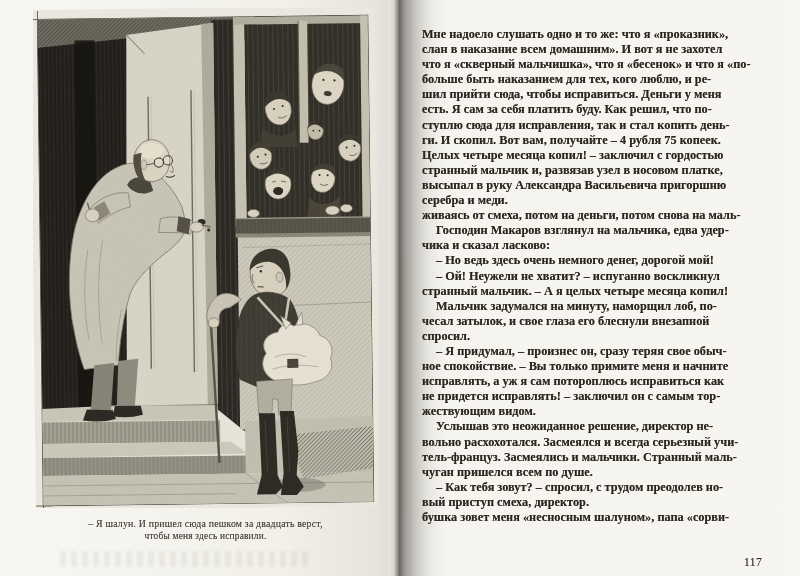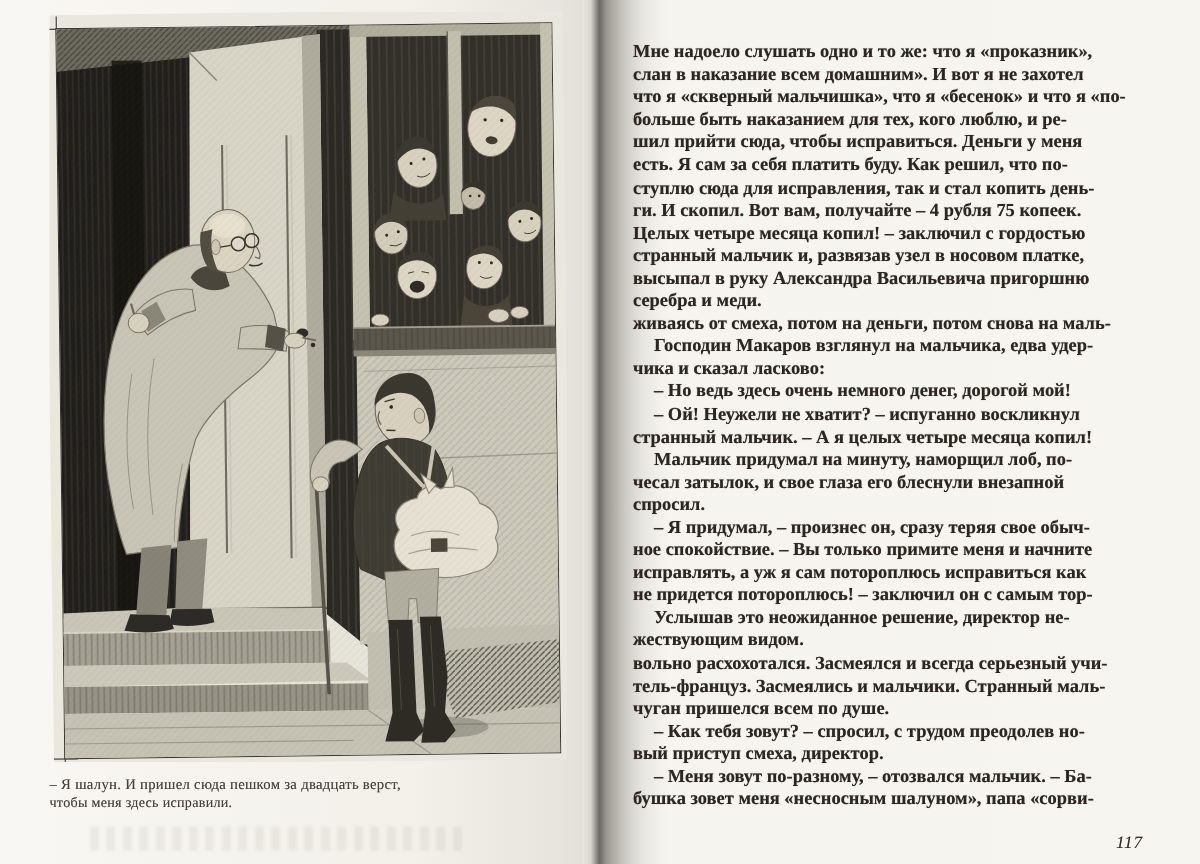--- a/index.html
+++ b/index.html
@@ -9,21 +9,21 @@
     font-family:"Liberation Serif","DejaVu Serif",serif;
   }
   
   .left-page{
     position:absolute;left:0;top:0;width:398px;height:576px;
     background:linear-gradient(90deg,#f8f7f3 0%,#f2f0e9 70%,#e6e4dd 94%,#dddbd4 100%);
   }
   .illustration{position:absolute;left:33px;top:8px;width:345px;height:500px;display:block;}
   .caption{
     position:absolute;left:33px;top:517px;width:345px;
-    text-align:left;color:#45413a;
+    text-align:center;color:#45413a;
     font-size:9.8px;line-height:13px;letter-spacing:.2px;
     text-shadow:0 0 .4px rgba(69,65,58,.55);
   }
   .caption .cap2{font-size:9.4px;}
   .smudge{
     position:absolute;left:60px;top:551px;width:250px;height:16px;opacity:.07;
     background:repeating-linear-gradient(90deg,#57534a 0 6px,transparent 6px 11px);
     filter:blur(1px);
   }
   
@@ -42,21 +42,20 @@
     position:absolute;left:22px;top:27px;width:372px;
     color:#2b2720;font-size:12.3px;font-weight:bold;
     text-shadow:0 0 .5px rgba(43,39,32,.55);
   }
   .line{white-space:nowrap;height:15.1px;line-height:15.1px;}
   .line.indent{padding-left:14px;}
   .page-number{
     position:absolute;left:344px;top:556px;width:44px;
     color:#332f28;font-size:11.5px;letter-spacing:.5px;
     text-shadow:0 0 .4px rgba(51,47,40,.5);
-    font-style:italic;
   }
 </style>
 </head>
 <body>
 
 <div class="scan">
 
   <div class="left-page">
 
     <svg class="illustration" viewBox="0 0 345 500" xmlns="http://www.w3.org/2000/svg">
@@ -300,33 +299,32 @@
         <div class="line">Целых четыре месяца копил! – заключил с гордостью</div>
         <div class="line">странный мальчик и, развязав узел в носовом платке,</div>
         <div class="line">высыпал в руку Александра Васильевича пригоршню</div>
         <div class="line">серебра и меди.</div>
         <div class="line">живаясь от смеха, потом на деньги, потом снова на маль-</div>
         <div class="line indent">Господин Макаров взглянул на мальчика, едва удер-</div>
         <div class="line">чика и сказал ласково:</div>
         <div class="line indent">– Но ведь здесь очень немного денег, дорогой мой!</div>
         <div class="line indent">– Ой! Неужели не хватит? – испуганно воскликнул</div>
         <div class="line">странный мальчик. – А я целых четыре месяца копил!</div>
-        <div class="line indent">Мальчик придумал на минуту, наморщил лоб, по-</div>
+        <div class="line indent">Мальчик задумался на минуту, наморщил лоб, по-</div>
         <div class="line">чесал затылок, и свое глаза его блеснули внезапной</div>
         <div class="line">спросил.</div>
         <div class="line indent">– Я придумал, – произнес он, сразу теряя свое обыч-</div>
         <div class="line">ное спокойствие. – Вы только примите меня и начните</div>
         <div class="line">исправлять, а уж я сам потороплюсь исправиться как</div>
-        <div class="line">не придется потороплюсь! – заключил он с самым тор-</div>
+        <div class="line">не придется исправлять! – заключил он с самым тор-</div>
+        <div class="line">жествующим видом.</div>
         <div class="line indent">Услышав это неожиданное решение, директор не-</div>
-        <div class="line">жествующим видом.</div>
         <div class="line">вольно расхохотался. Засмеялся и всегда серьезный учи-</div>
         <div class="line">тель-француз. Засмеялись и мальчики. Странный маль-</div>
         <div class="line">чуган пришелся всем по душе.</div>
         <div class="line indent">– Как тебя зовут? – спросил, с трудом преодолев но-</div>
         <div class="line">вый приступ смеха, директор.</div>
-        <div class="line indent">– Меня зовут по-разному, – отозвался мальчик. – Ба-</div>
         <div class="line">бушка зовет меня «несносным шалуном», папа «сорви-</div>
       </div>
     <div class="page-number">117</div>
   </div>
 
 </div>
 
 </body></html>

